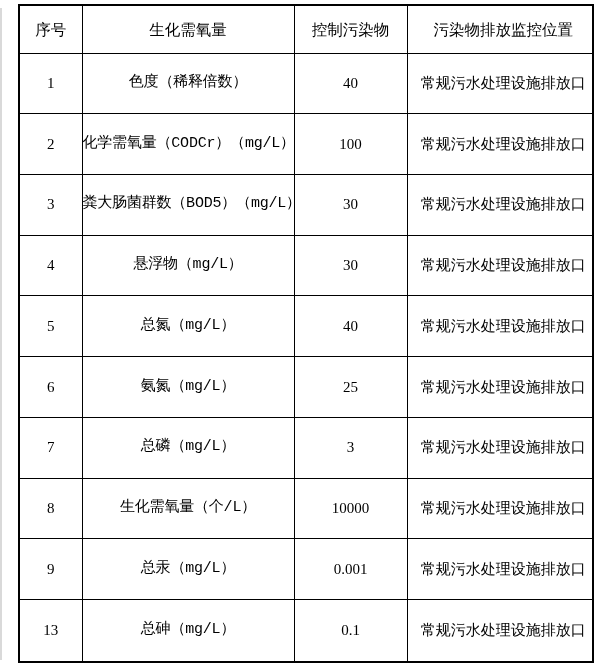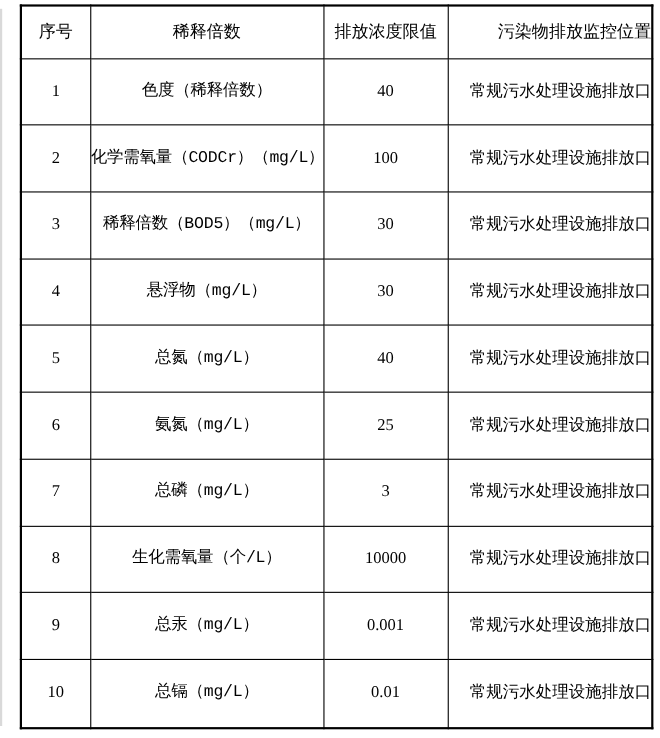--- a/index.html
+++ b/index.html
@@ -35,21 +35,21 @@
     padding: 0;
     font-weight: normal;
     font-size: 15px;
     line-height: 1.25;
     text-align: center;
     overflow: hidden;
   }
   .doc-table thead tr { height: 48px; padding-left: 12px; }
   .doc-table th { font-size: 15.5px; }
   .doc-table th.col-location, .doc-table td.col-location {
-    text-align: right;
+    text-align: center;
     padding-left: 7px;
   }
   .doc-table td.col-pollutant {
     white-space: nowrap;
     letter-spacing: -0.2px;
     font-family: Liberation Mono, monospace;
   }
   .doc-table td.col-serial,
   .doc-table td.col-limit {
     font-family: "Liberation Serif", "DejaVu Serif", serif;
@@ -63,41 +63,41 @@
 <table class="doc-table">
   <colgroup>
     <col style="width:63px">
     <col style="width:212px">
     <col style="width:113px">
     <col style="width:186px">
   </colgroup>
   <thead>
     <tr>
       <th class="col-serial">序号</th>
-      <th class="col-pollutant">稀释倍数</th>
-      <th class="col-limit">排放浓度限值</th>
+      <th class="col-pollutant">生化需氧量</th>
+      <th class="col-limit">控制污染物</th>
       <th class="col-location">污染物排放监控位置</th>
     </tr>
   </thead>
   <tbody id="table-body">
       <tr>
         <td class="col-serial">1</td>
         <td class="col-pollutant">色度（稀释倍数）</td>
         <td class="col-limit">40</td>
         <td class="col-location">常规污水处理设施排放口</td>
       </tr>
       <tr>
         <td class="col-serial">2</td>
         <td class="col-pollutant">化学需氧量（CODCr）（mg/L）</td>
         <td class="col-limit">100</td>
         <td class="col-location">常规污水处理设施排放口</td>
       </tr>
       <tr>
         <td class="col-serial">3</td>
-        <td class="col-pollutant">稀释倍数（BOD5）（mg/L）</td>
+        <td class="col-pollutant">粪大肠菌群数（BOD5）（mg/L）</td>
         <td class="col-limit">30</td>
         <td class="col-location">常规污水处理设施排放口</td>
       </tr>
       <tr>
         <td class="col-serial">4</td>
         <td class="col-pollutant">悬浮物（mg/L）</td>
         <td class="col-limit">30</td>
         <td class="col-location">常规污水处理设施排放口</td>
       </tr>
       <tr>
@@ -124,19 +124,19 @@
         <td class="col-limit">10000</td>
         <td class="col-location">常规污水处理设施排放口</td>
       </tr>
       <tr>
         <td class="col-serial">9</td>
         <td class="col-pollutant">总汞（mg/L）</td>
         <td class="col-limit">0.001</td>
         <td class="col-location">常规污水处理设施排放口</td>
       </tr>
       <tr>
-        <td class="col-serial">10</td>
-        <td class="col-pollutant">总镉（mg/L）</td>
-        <td class="col-limit">0.01</td>
+        <td class="col-serial">13</td>
+        <td class="col-pollutant">总砷（mg/L）</td>
+        <td class="col-limit">0.1</td>
         <td class="col-location">常规污水处理设施排放口</td>
       </tr>
     </tbody>
 </table>
 
 </body></html>

